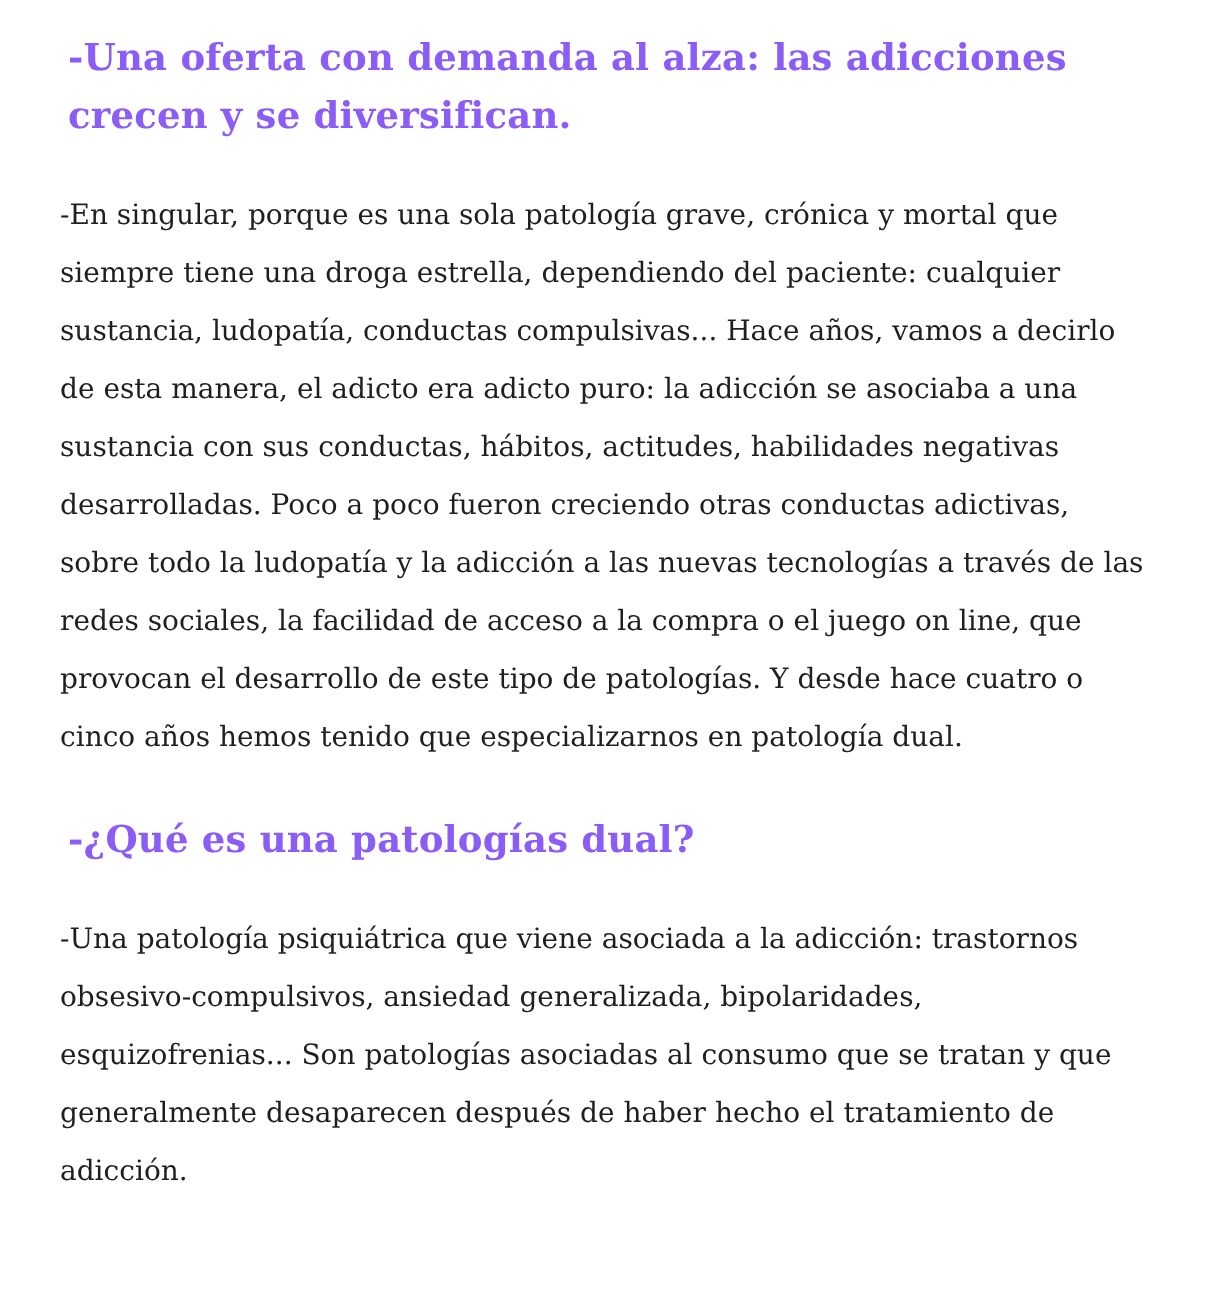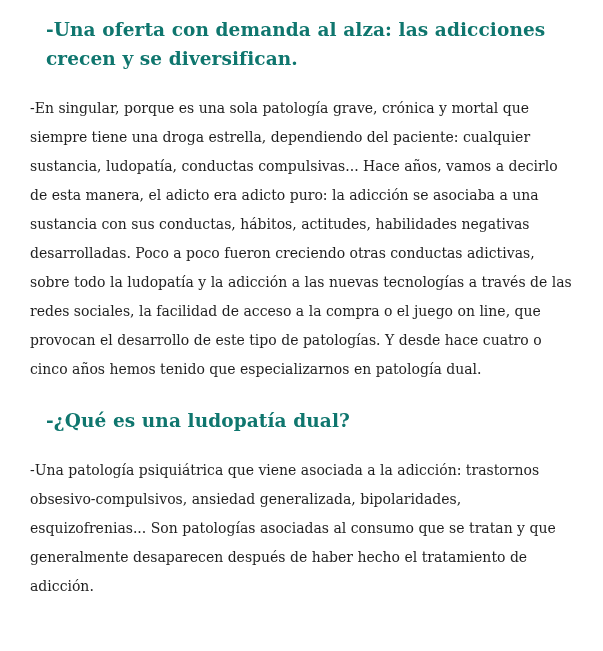--- a/index.html
+++ b/index.html
@@ -14,35 +14,35 @@
       background: #ffffff;
       color: #1a1a1a;
       font-family: "DejaVu Serif", "Liberation Serif", serif;
       padding: 15px 28px 20px 30px;
     }
     .question {
       font-size: 18.5px;
       font-weight: bold;
       line-height: 29px;
       letter-spacing: 0.1px;
-      margin: 0 0 21px 16px;
-      color: #0f766e;
+      margin: 0 0 21px 4px;
+      color: #8b5cf6;
     }
     .answer {
       font-size: 14px;
       font-weight: normal;
       line-height: 29px;
       margin: 0 0 22px 0;
       color: #1f1f1f;
     }
     .answer:last-child {
       margin-bottom: 0;
     }
   </style>
 </head>
 <body>
 
 <main class="page">
   <h2 class="question">-Una oferta con demanda al alza: las adicciones crecen y se diversifican.</h2>
   <p class="answer">-En singular, porque es una sola patología grave, crónica y mortal que siempre tiene una droga estrella, dependiendo del paciente: cualquier sustancia, ludopatía, conductas compulsivas... Hace años, vamos a decirlo de esta manera, el adicto era adicto puro: la adicción se asociaba a una sustancia con sus conductas, hábitos, actitudes, habilidades negativas desarrolladas. Poco a poco fueron creciendo otras conductas adictivas, sobre todo la ludopatía y la adicción a las nuevas tecnologías a través de las redes sociales, la facilidad de acceso a la compra o el juego on line, que provocan el desarrollo de este tipo de patologías. Y desde hace cuatro o cinco años hemos tenido que especializarnos en patología dual.</p>
-  <h2 class="question">-¿Qué es una ludopatía dual?</h2>
+  <h2 class="question">-¿Qué es una patologías dual?</h2>
   <p class="answer">-Una patología psiquiátrica que viene asociada a la adicción: trastornos obsesivo-compulsivos, ansiedad generalizada, bipolaridades, esquizofrenias... Son patologías asociadas al consumo que se tratan y que generalmente desaparecen después de haber hecho el tratamiento de adicción.</p>
 </main>
 
 </body></html>

